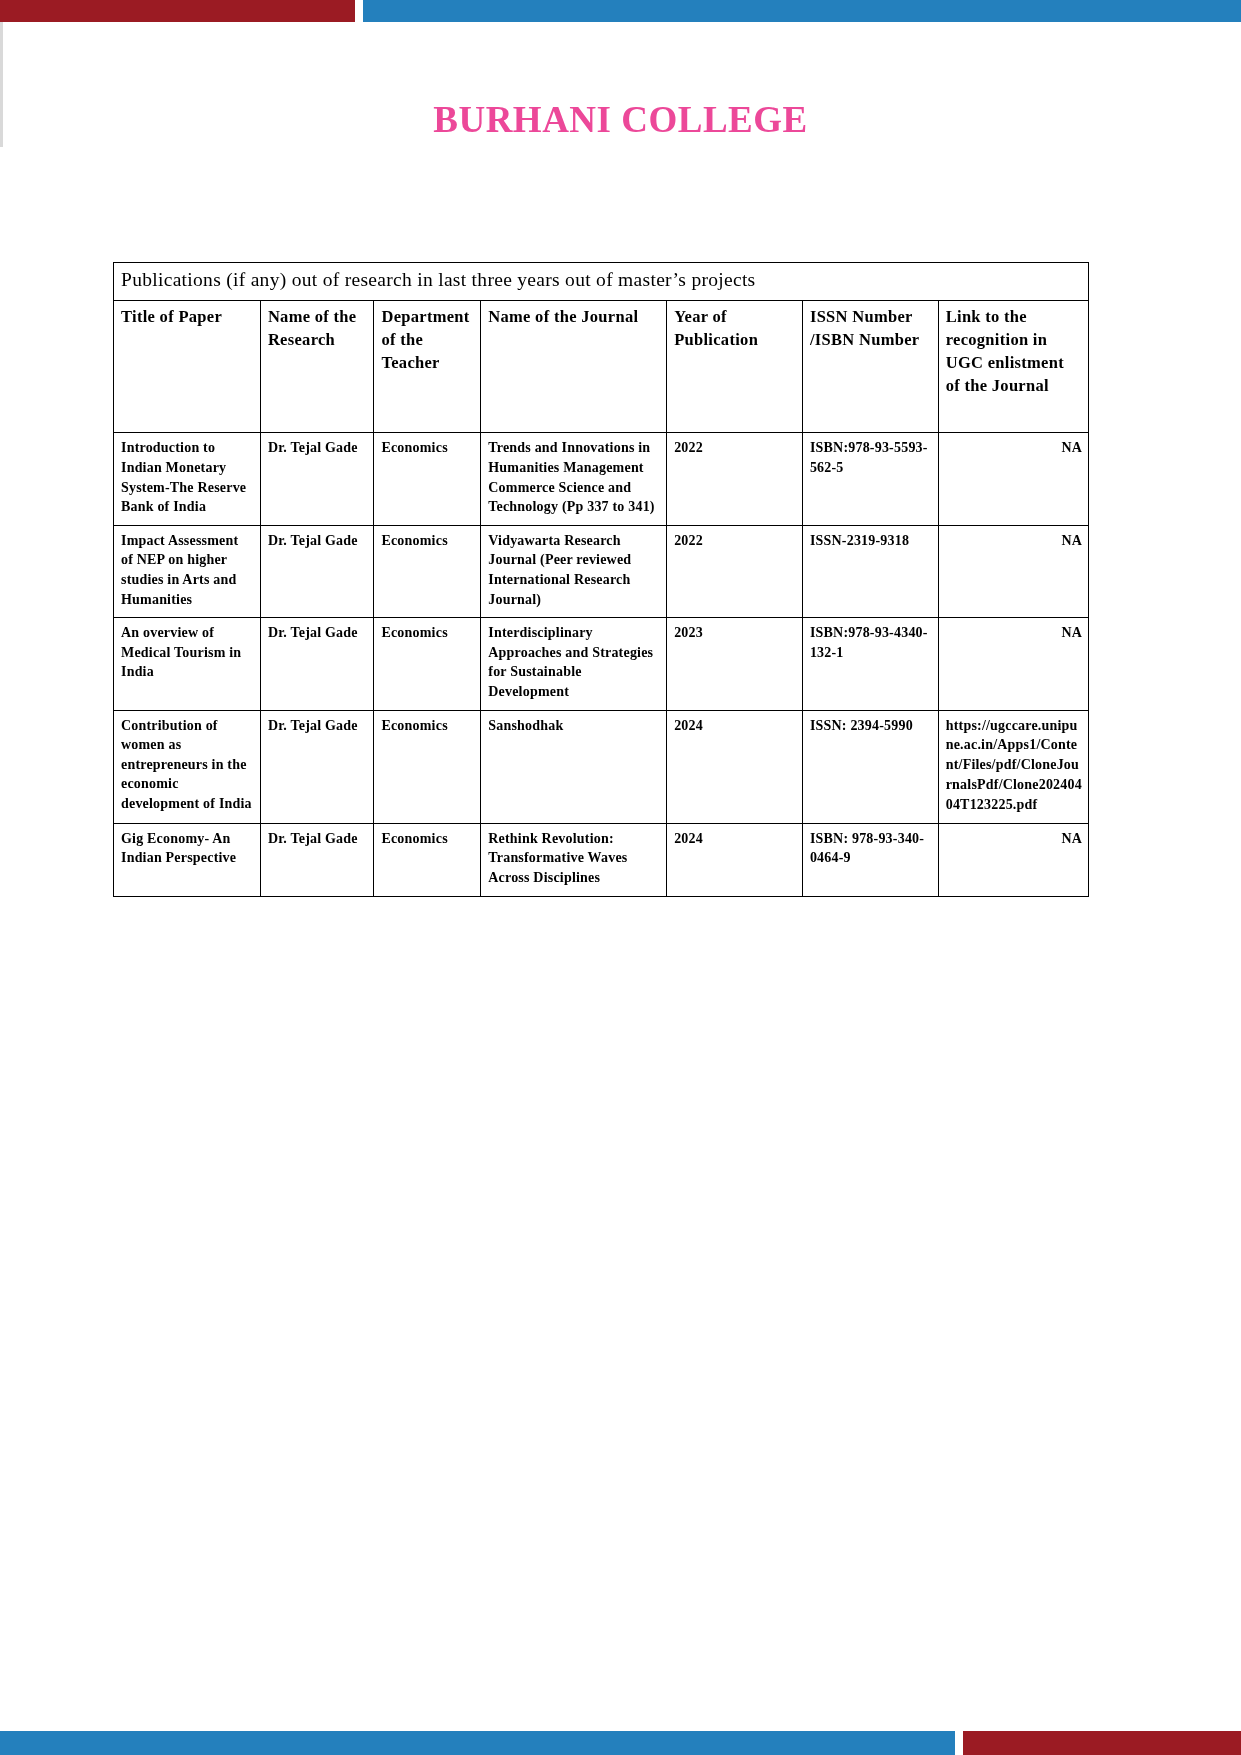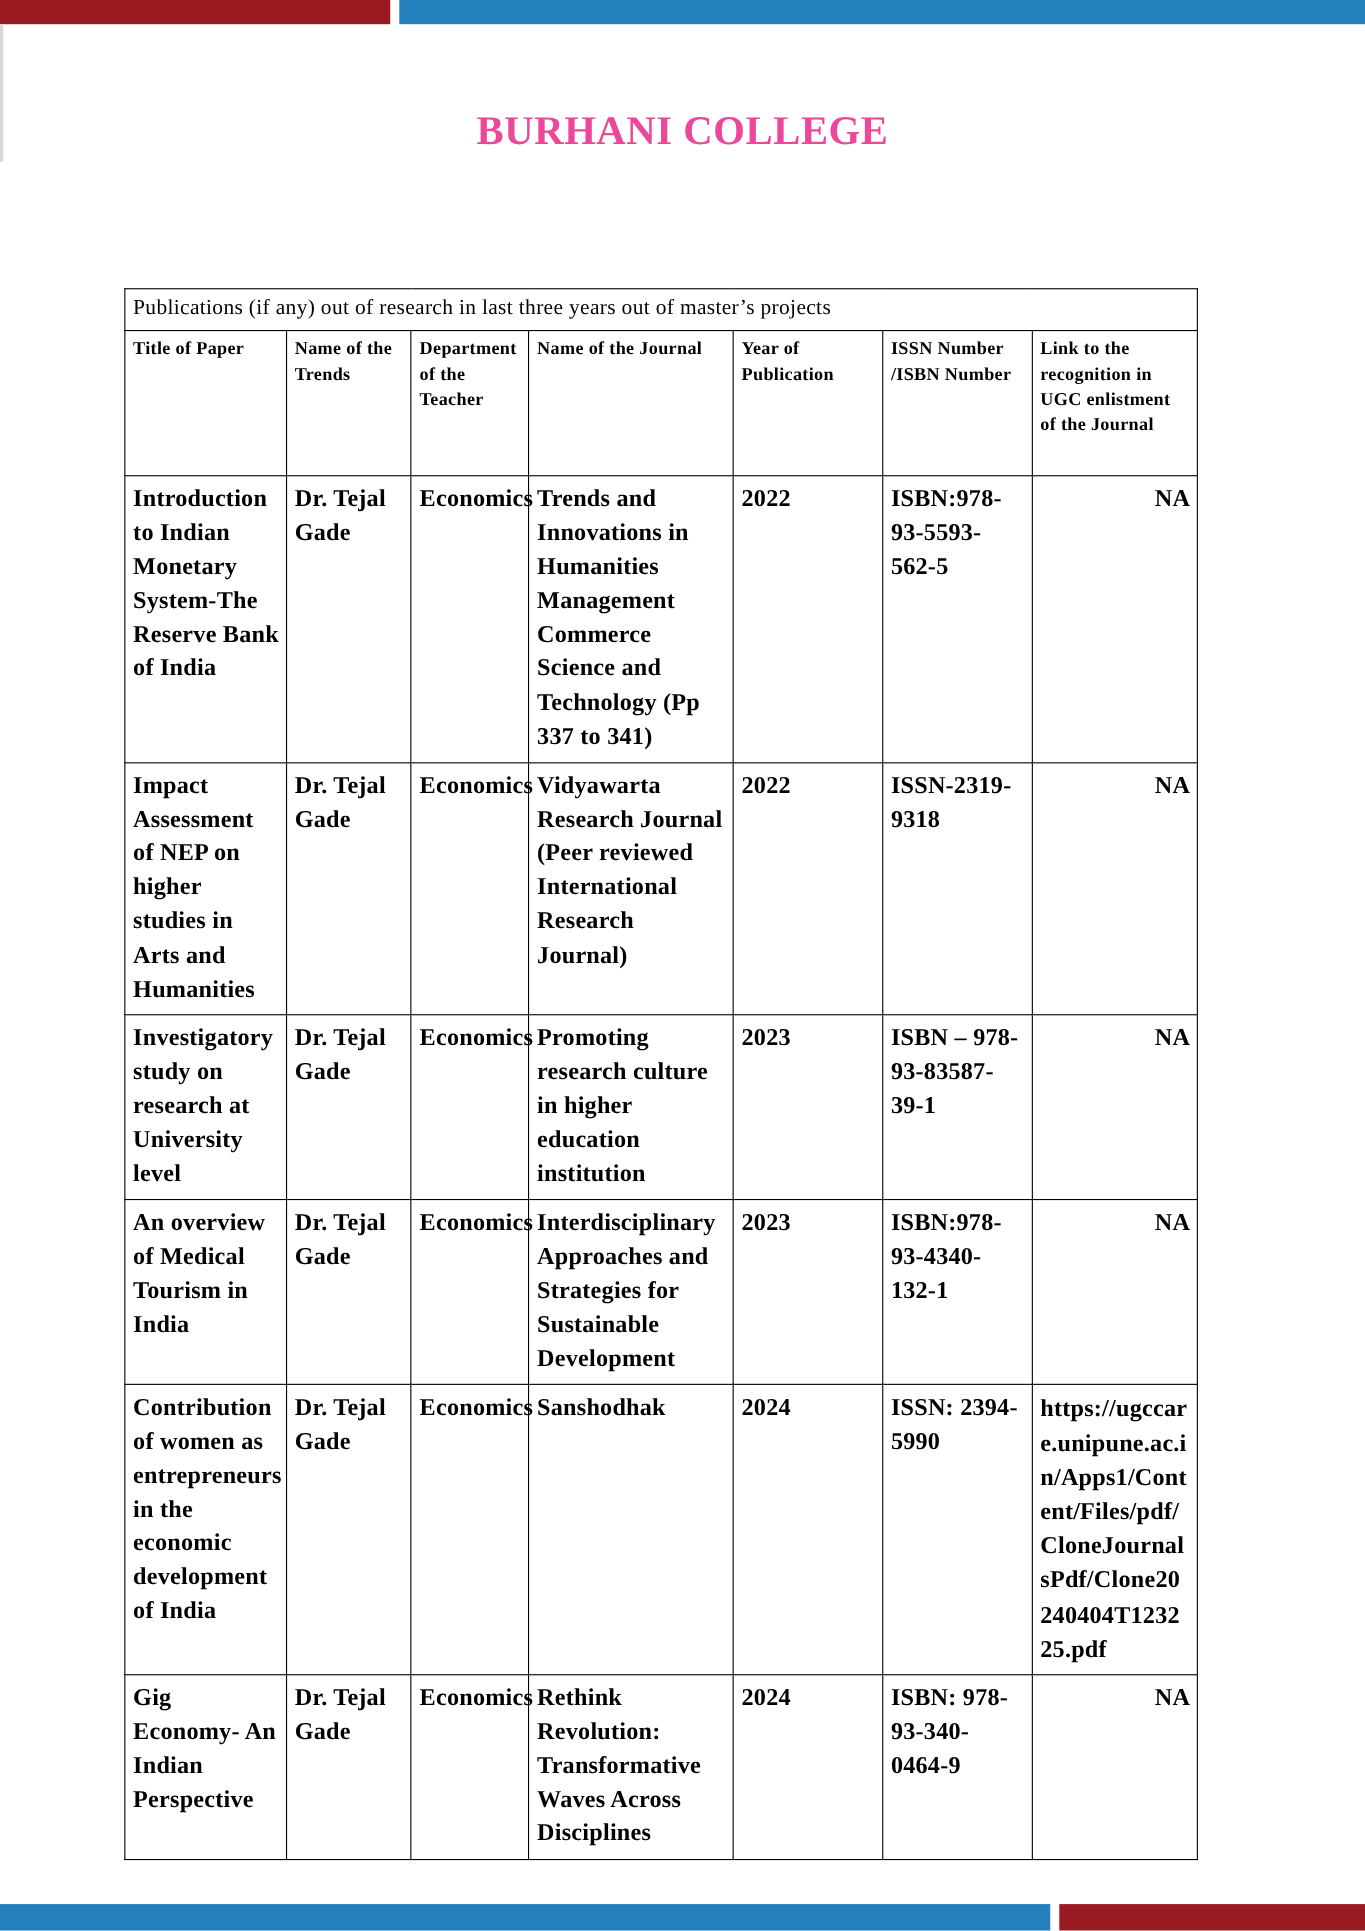--- a/index.html
+++ b/index.html
@@ -111,21 +111,21 @@
     line-height: 1.25;
     padding: 6px 6px 7px 8px;
   }
   thead td {
     font-size: 16.5px;
     font-weight: bold;
     line-height: 1.38;
     letter-spacing: 0.3px;
   }
   tbody td {
-    font-size: 22px;
+    font-size: 14px;
     font-weight: bold;
     line-height: 1.4;
     letter-spacing: 0.2px;
   }
   td.c-title    { width: 132px; }
   td.c-authors  { width: 102px; }
   td.c-dept     { width: 96px; }
   td.c-journal  { width: 167px; }
   td.c-year     { width: 122px; }
   td.c-issn     { width: 122px; }
@@ -164,21 +164,21 @@
         <col style="width:122px">
         <col style="width:122px">
         <col style="width:135px">
     </colgroup>
     <thead>
       <tr>
         <td class="caption-cell" colspan="7">Publications (if any) out of research in last three years out of master’s projects</td>
       </tr>
       <tr class="hdr-row">
         <td class="c-title">Title of Paper</td>
-        <td class="c-authors">Name of the Trends</td>
+        <td class="c-authors">Name of the Research</td>
         <td class="c-dept">Department of the Teacher</td>
         <td class="c-journal">Name of the Journal</td>
         <td class="c-year">Year of Publication</td>
         <td class="c-issn">ISSN Number /ISBN Number</td>
         <td class="c-link">Link to the recognition in UGC enlistment of the Journal</td>
       </tr>
     </thead>
     <tbody>
       <tr>
         <td class="c-title">Introduction to Indian Monetary System-The Reserve Bank of India</td>
@@ -192,29 +192,20 @@
       <tr>
         <td class="c-title">Impact Assessment of NEP on higher studies in Arts and Humanities</td>
         <td class="c-authors">Dr. Tejal Gade</td>
         <td class="c-dept">Economics</td>
         <td class="c-journal">Vidyawarta Research Journal (Peer reviewed International Research Journal)</td>
         <td class="c-year">2022</td>
         <td class="c-issn">ISSN-2319-9318</td>
         <td class="c-link">NA</td>
       </tr>
       <tr>
-        <td class="c-title">Investigatory study on research at University level</td>
-        <td class="c-authors">Dr. Tejal Gade</td>
-        <td class="c-dept">Economics</td>
-        <td class="c-journal">Promoting research culture in higher education institution</td>
-        <td class="c-year">2023</td>
-        <td class="c-issn">ISBN – 978-93-83587-39-1</td>
-        <td class="c-link">NA</td>
-      </tr>
-      <tr>
         <td class="c-title">An overview of Medical Tourism in India</td>
         <td class="c-authors">Dr. Tejal Gade</td>
         <td class="c-dept">Economics</td>
         <td class="c-journal">Interdisciplinary Approaches and Strategies for Sustainable Development</td>
         <td class="c-year">2023</td>
         <td class="c-issn">ISBN:978-93-4340-132-1</td>
         <td class="c-link">NA</td>
       </tr>
       <tr>
         <td class="c-title">Contribution of women as entrepreneurs in the economic development of India</td>

